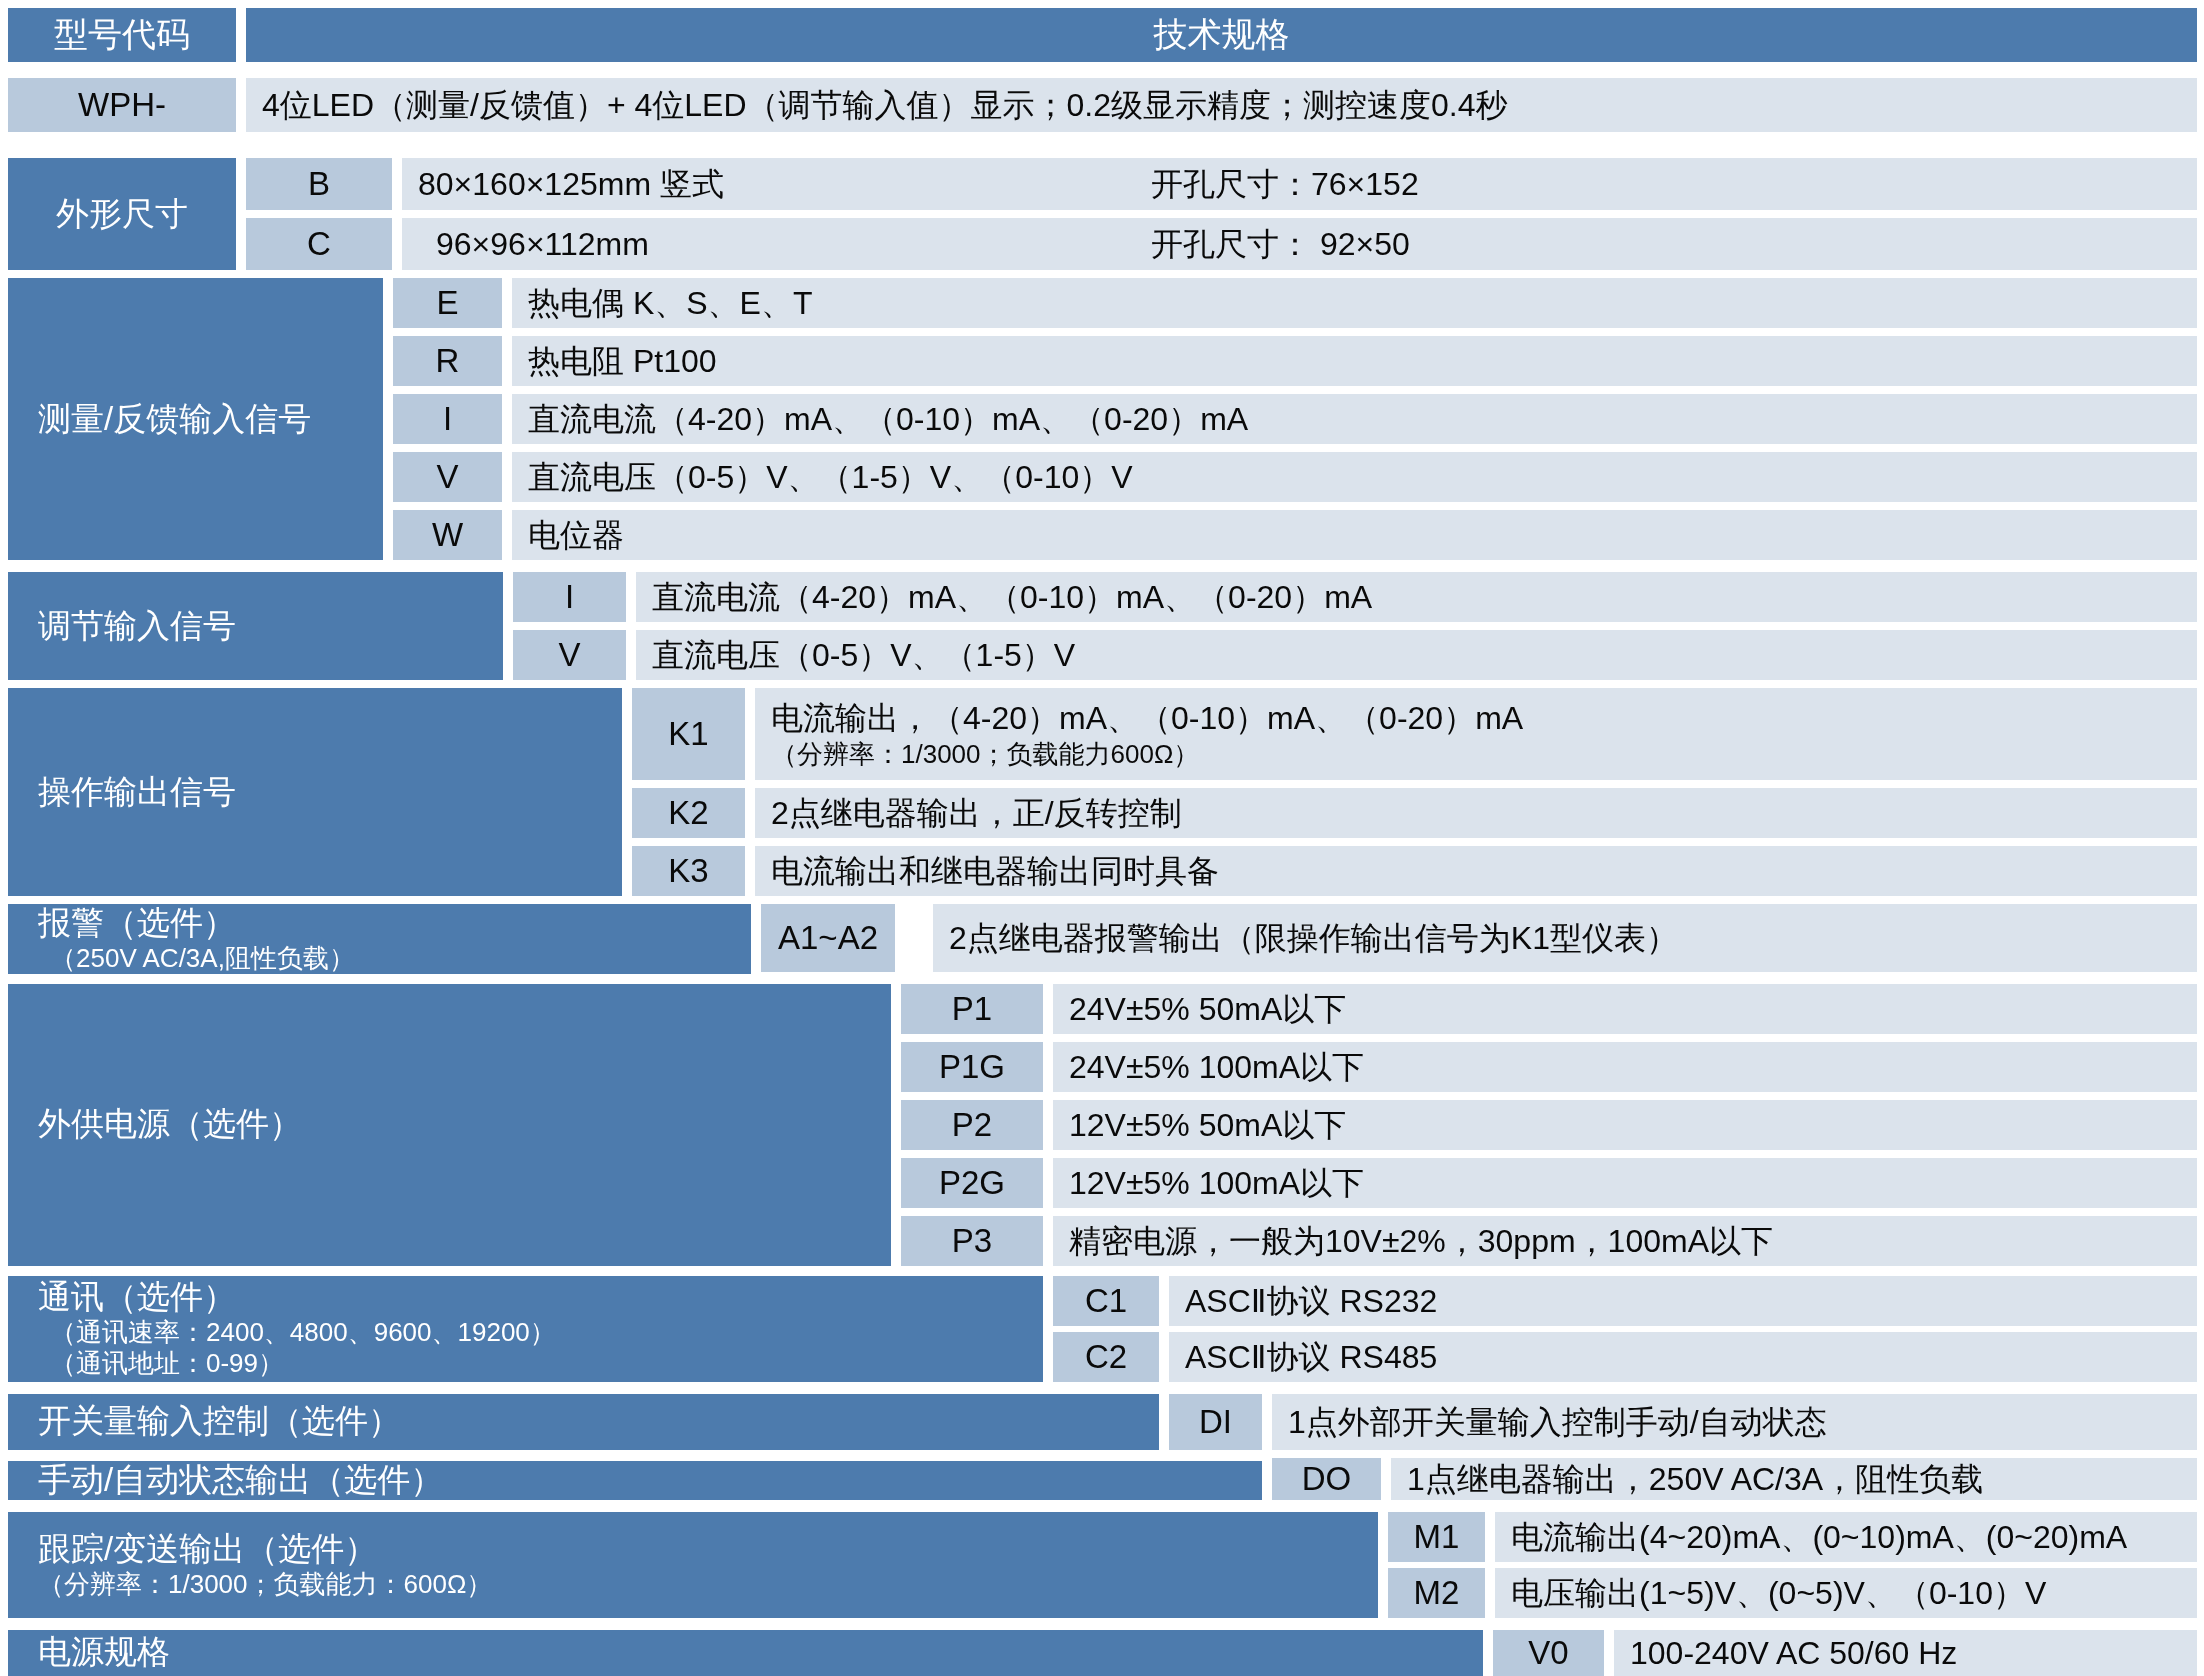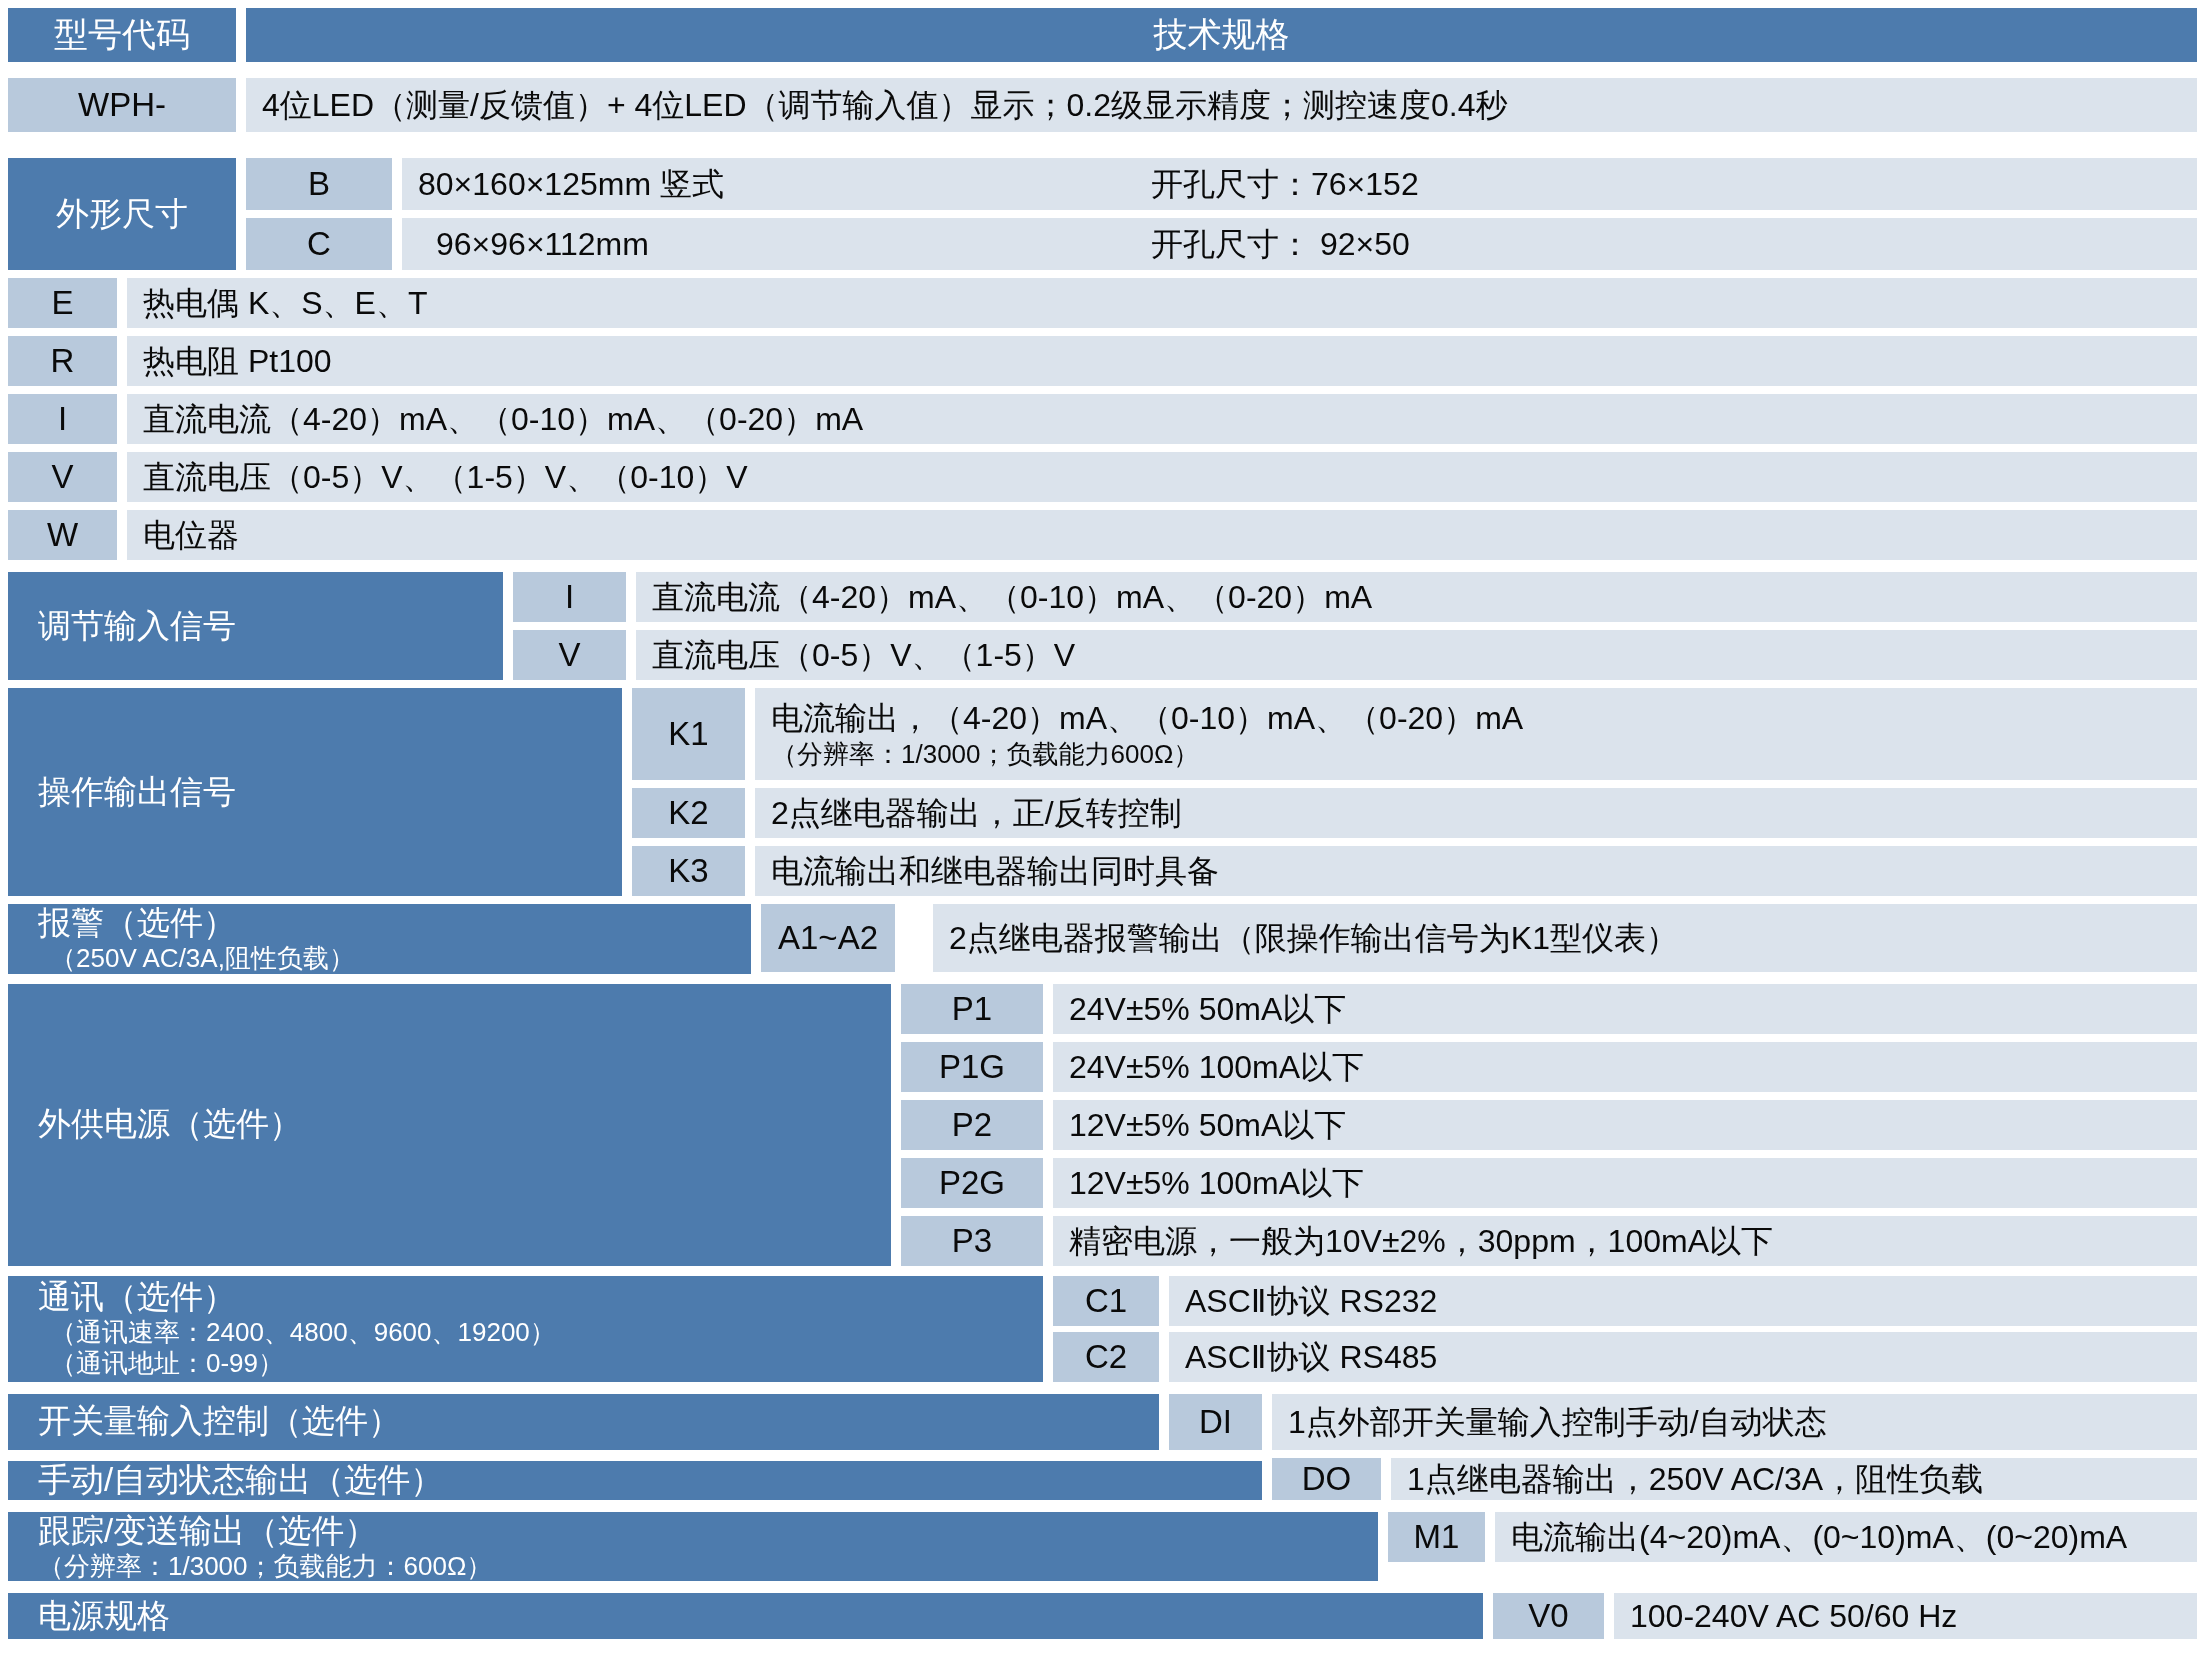--- a/index.html
+++ b/index.html
@@ -58,20 +58,23 @@
         <div class="code codebg cell" style="width:146px;">C</div>
         <div class="desc descbg cell">
           <span class="dimsize" style="padding-left:18px;box-sizing:border-box;">96×96×112mm</span>
           <span>开孔尺寸： 92×50</span>
         </div>
       </div>
     </div>
   </div>
 
   <div class="hrow" style="margin-top:8px;">
+    <div class="lblcol blue lbl-left cell" style="width:375px;">
+      <span>测量/反馈输入信号</span>
+    </div>
     <div class="rowscol">
       <div class="trow" style="height:50px;">
         <div class="code codebg cell" style="width:109px;">E</div>
         <div class="desc descbg cell">热电偶 K、S、E、T</div>
       </div>
       <div class="trow" style="height:50px;">
         <div class="code codebg cell" style="width:109px;">R</div>
         <div class="desc descbg cell">热电阻 Pt100</div>
       </div>
       <div class="trow" style="height:50px;">
@@ -214,20 +217,24 @@
   <div class="hrow" style="margin-top:12px;">
     <div class="lblcol blue lbl-left cell" style="width:1370px;">
       <span>跟踪/变送输出（选件）</span>
       <span class="lbl-sub" style="padding-left:0;">（分辨率：1/3000；负载能力：600Ω）</span>
     </div>
     <div class="rowscol gap6">
       <div class="trow" style="height:50px;">
         <div class="code codebg cell" style="width:97px;">M1</div>
         <div class="desc descbg cell">电流输出(4~20)mA、(0~10)mA、(0~20)mA</div>
       </div>
+      <div class="trow" style="height:50px;">
+        <div class="code codebg cell" style="width:97px;">M2</div>
+        <div class="desc descbg cell">电压输出(1~5)V、(0~5)V、（0-10）V</div>
+      </div>
     </div>
   </div>
 
   <div class="hrow" style="margin-top:12px;">
     <div class="lblcol blue lbl-left cell" style="width:1475px;">
       <span>电源规格</span>
     </div>
     <div class="rowscol">
       <div class="trow" style="height:46px;">
         <div class="code codebg cell" style="width:111px;">V0</div>

